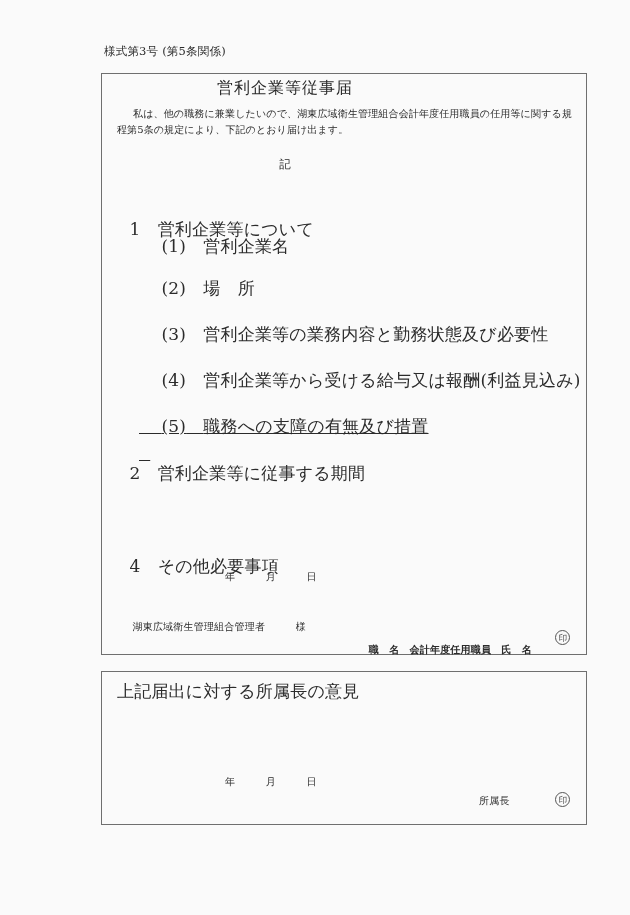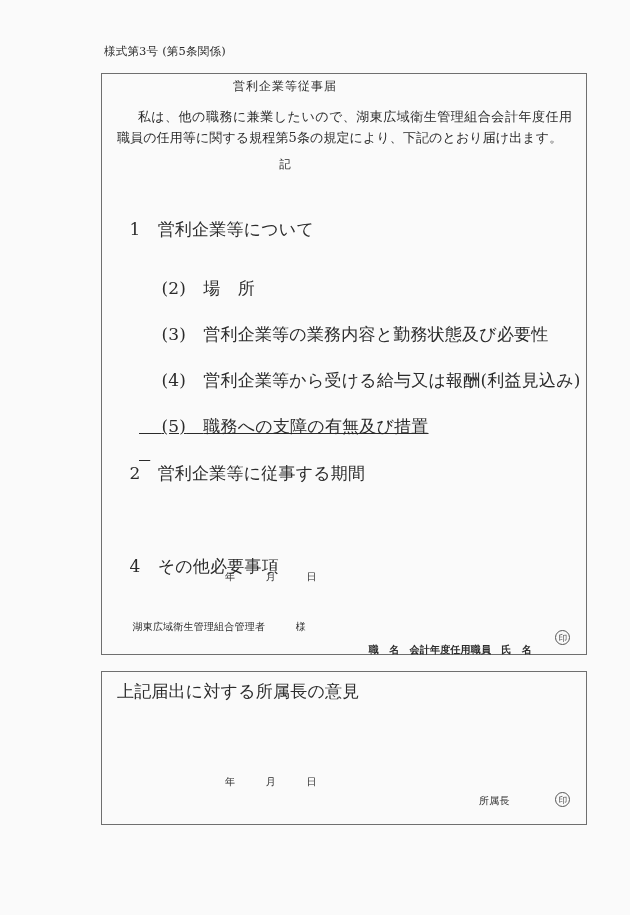--- a/index.html
+++ b/index.html
@@ -68,31 +68,31 @@
     width: 100%;
     text-align: center;
     font-size: 11.5px;
     white-space: pre;
     letter-spacing: 0.2px;
   }
 
   
   .doc-title {
     top: 78px;
-    font-size: 12px;
+    font-size: 16px;
     letter-spacing: 1px;
   }
 
   
   .lead {
     position: absolute;
     left: 88px;
     top: 106px;
     width: 455px;
-    font-size: 13px;
+    font-size: 10px;
     line-height: 1.62;
     text-indent: 1.6em;
     text-align: justify;
     letter-spacing: 0.1px;
   }
 
   
   .ki-mark {
     top: 157px;
     font-size: 11.5px;
@@ -151,20 +151,23 @@
   <div class="centered doc-title">営利企業等従事届</div>
 
   <div class="lead">私は、他の職務に兼業したいので、湖東広域衛生管理組合会計年度任用職員の任用等に関する規程第5条の規定により、下記のとおり届け出ます。</div>
 
   <div class="centered ki-mark">記</div>
 
   <div class="t item-lvl1" style="top:190px;">
     <span>1</span><span>　</span><span>営利企業等について</span>
   </div>
 
+  <div class="t item-lvl2" style="top:207px;">
+    <span>(1)</span><span>　</span><span>営利企業名</span>
+  </div>
 
   <div class="t item-lvl2" style="top:249px;">
     <span>(2)</span><span>　</span><span>場　所</span>
   </div>
 
   <div class="t item-lvl2" style="top:295px;">
     <span>(3)</span><span>　</span><span>営利企業等の業務内容と勤務状態及び必要性</span>
   </div>
 
   <div class="t item-lvl2" style="top:341px;">

